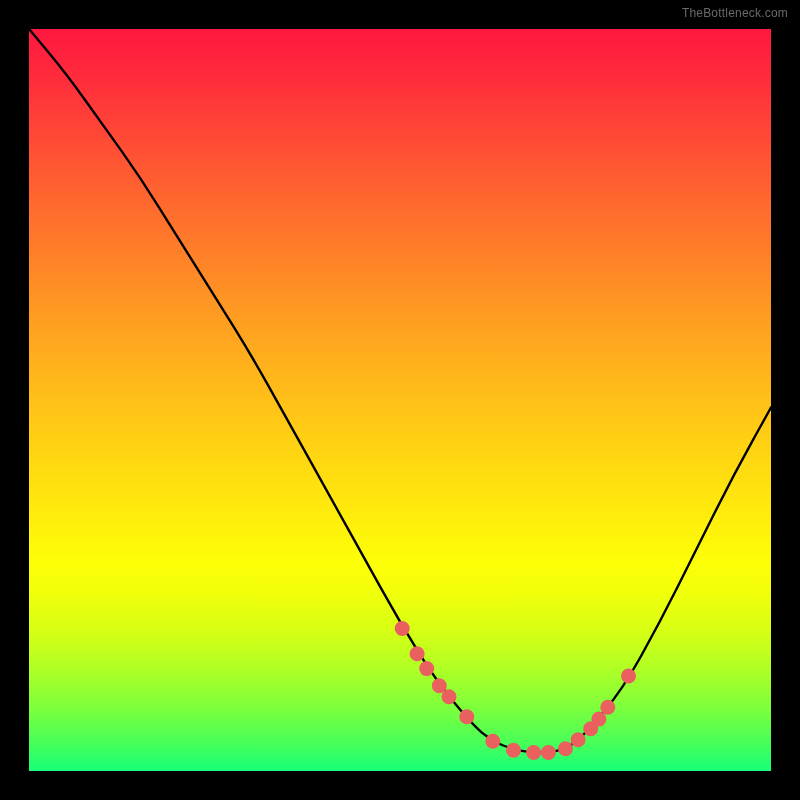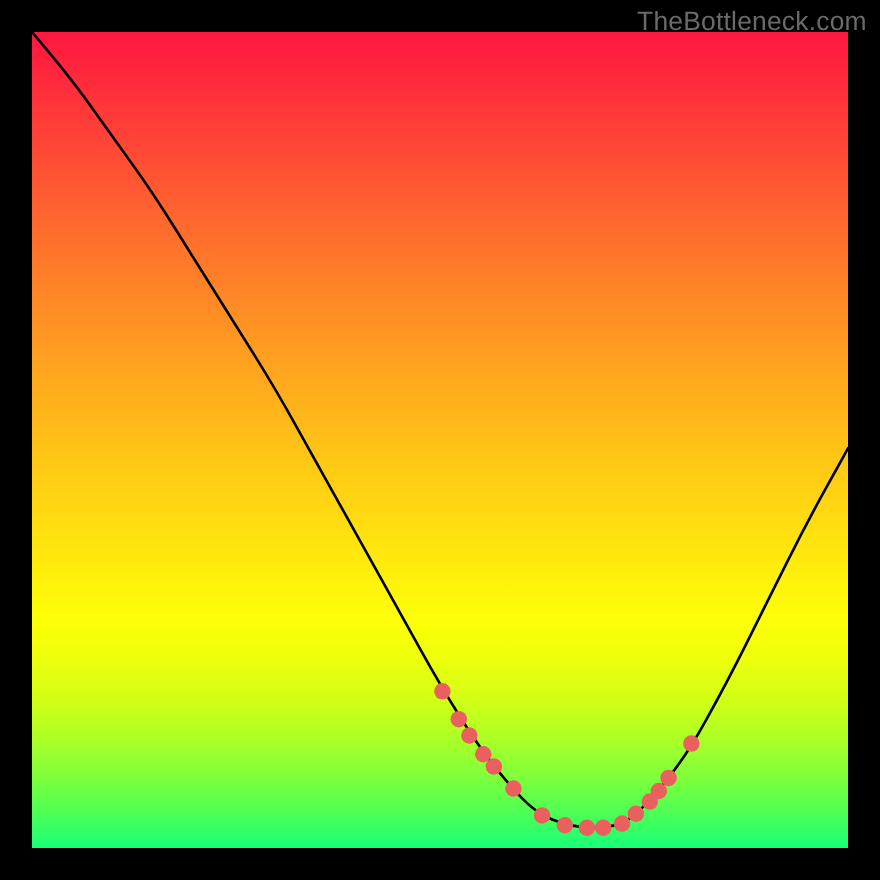--- a/index.html
+++ b/index.html
@@ -45,21 +45,21 @@
       #82ff3a 91%,
       #4aff57 96%,
       #17ff79 100%
     );
   }
   .watermark {
     position: absolute;
     top: 6px;
     right: 12px;
     color: #6a6a6a;
-    font-size: 24px;
+    font-size: 12px;
     font-weight: 500;
     letter-spacing: 0.2px;
     user-select: none;
   }
   svg.curve {
     position: absolute;
     inset: 0;
   }
 </style>
 </head>

